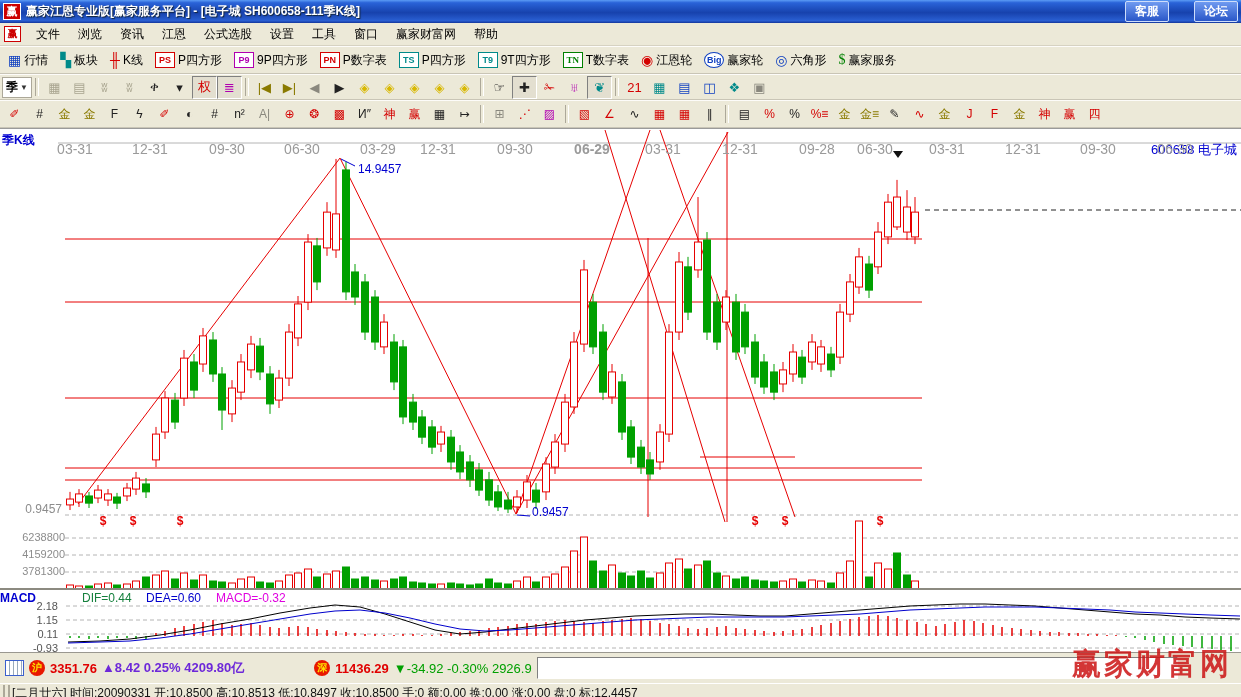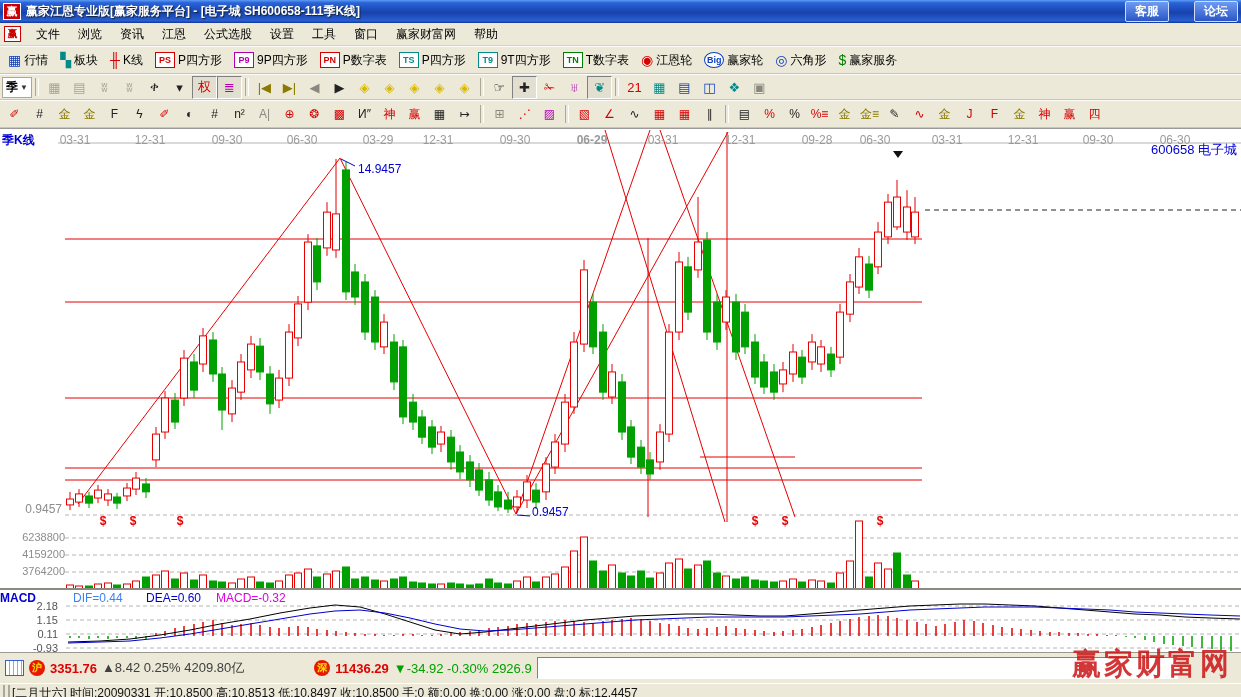--- a/index.html
+++ b/index.html
@@ -37,46 +37,46 @@
   .iglyph{font-size:14px;line-height:14px;}
   .tbtn{min-width:23px;height:21px;display:flex;align-items:center;justify-content:center;
     font-size:13px;border:1px solid transparent;cursor:default;}
   .tbtn.pressed{border-color:#808080 #fff #fff #808080;background:#e3dfd0;}
   .tbtn.dis{color:#a8a48f;}
   .tsep{width:2px;height:18px;margin:0 3px;border-left:1px solid #aca899;border-right:1px solid #fff;}
   .combo{display:flex;align-items:center;gap:2px;padding:1px 3px;border:1px solid #aca899;
     background:#fff;height:17px;font-weight:bold;}
   .combo .arr{font-size:8px;color:#333;}
   .c-r{color:#d40000;} .c-k{color:#222;} .c-o{color:#8a7a00;} .c-m{color:#b000b0;}
-  .c-t{color:#008a8a;} .c-g{color:#8a887e;} .c-b{color:#1040c0;} .c-gr{color:#008000;}
+  .c-t{color:#008a8a;} .c-g{color:#8a887e;} .c-b{color:#1040c0;} .c-gr{color:#008000;font-family:Liberation Serif, serif;}
   .c-y{color:#d8b800;}
 
   
   .chart{position:relative;width:1241px;height:523px;background:#fff;border-top:1px solid #9a9a9a;}
   .chart svg{position:absolute;left:0;top:0;}
   .abslab{position:absolute;white-space:nowrap;}
   .lab-blue{color:#0000d0;}
   .lab-gray{color:#8c8c8c;}
-  .date-label{position:absolute;top:4px;width:44px;margin-left:-22px;text-align:center;
-    color:#9a9a9a;font-size:12px;}
+  .date-label{position:absolute;top:12px;width:44px;margin-left:-22px;text-align:center;
+    color:#9a9a9a;font-size:14px;}
   .vol-label{position:absolute;left:7px;width:58px;text-align:right;color:#8c8c8c;font-size:11px;}
   .macd-scale{position:absolute;left:16px;width:42px;text-align:right;color:#555;font-size:11px;}
   .pane-divider{position:absolute;left:0;width:1241px;height:2px;background:#8c8a80;
     border-bottom:1px solid #fff;}
 
   
   .statusbar{height:30px;display:flex;align-items:center;gap:5px;padding:0 5px;
     background:#ece9d8;border-top:1px solid #9a9890;font-size:13px;}
   .grid-ico{width:17px;height:14px;border:1px solid #3a5fcd;background:
     repeating-linear-gradient(90deg,#fff 0 3px,#9ab 3px 4px),
     repeating-linear-gradient(0deg,#fff 0 3px,#9ab 3px 4px);}
   .idx-circle{width:16px;height:16px;border-radius:50%;background:#e81800;color:#ffe400;
     font-size:10px;font-weight:bold;display:flex;align-items:center;justify-content:center;}
   .val-red{color:#e00000;font-weight:bold;}
-  .chg-red{color:#404040;}
+  .chg-red{color:#6d28d9;font-weight:bold;}
   .chg-green{color:#00a000;}
   .status-input{flex:1;height:20px;background:#fff;border:1px solid;
     border-color:#808080 #fff #fff #808080;margin-right:58px;}
 
   
   .infobar{height:17px;background:#ece9d8;border-top:1px solid #fff;display:flex;
     align-items:flex-start;font-size:12px;overflow:hidden;}
   .split{width:3px;height:14px;margin:1px 2px 0 3px;border-left:2px solid #aca899;
     border-right:2px solid #aca899;}
   .info-text{white-space:nowrap;padding-top:1px;color:#111;}
@@ -686,42 +686,42 @@
 
     <div class="abslab lab-blue" style="left:2px;top:3px;font-weight:bold;">季K线</div>
     <div class="abslab lab-blue" style="right:4px;top:12px;font-size:13px;">600658 电子城</div>
     <div class="abslab lab-blue" style="left:358px;top:33px;">14.9457</div>
     <div class="abslab lab-blue" style="left:532px;top:376px;">0.9457</div>
     <div class="abslab lab-gray" style="left:6px;top:373px;width:56px;text-align:right;">0.9457</div>
 
     <div class="pane-divider" style="top:459px;"></div>
 
     <div class="abslab" style="left:0;top:462px;color:#0000d0;font-weight:bold;">MACD</div>
-    <div class="abslab" style="left:73px;top:462px;color:#3b82f6;">DIF=0.44</div>
+    <div class="abslab" style="left:82px;top:462px;color:#15803d;">DIF=0.44</div>
     <div class="abslab" style="left:146px;top:462px;color:#0000cc;">DEA=0.60</div>
     <div class="abslab" style="left:216px;top:462px;color:#e000e0;">MACD=-0.32</div>
   <div class="date-label" style="left: 75px;">03-31</div>
       <div class="date-label" style="left: 150px;">12-31</div>
       <div class="date-label" style="left: 227px;">09-30</div>
       <div class="date-label" style="left: 302px;">06-30</div>
       <div class="date-label" style="left: 378px;">03-29</div>
       <div class="date-label" style="left: 438px;">12-31</div>
       <div class="date-label" style="left: 515px;">09-30</div>
       <div class="date-label" style="left: 592px; font-weight: bold;">06-29</div>
       <div class="date-label" style="left: 663px;">03-31</div>
       <div class="date-label" style="left: 740px;">12-31</div>
       <div class="date-label" style="left: 817px;">09-28</div>
       <div class="date-label" style="left: 875px;">06-30</div>
       <div class="date-label" style="left: 947px;">03-31</div>
       <div class="date-label" style="left: 1023px;">12-31</div>
       <div class="date-label" style="left: 1098px;">09-30</div>
       <div class="date-label" style="left: 1175px;">06-30</div>
       <div class="vol-label" style="top: 402px;">6238800</div>
       <div class="vol-label" style="top: 419px;">4159200</div>
-      <div class="vol-label" style="top: 436px;">3764200</div>
+      <div class="vol-label" style="top: 436px;">3781300</div>
       <div class="macd-scale" style="top: 471px;">2.18</div>
       <div class="macd-scale" style="top: 485px;">1.15</div>
       <div class="macd-scale" style="top: 499px;">0.11</div>
       <div class="macd-scale" style="top: 513px;">-0.93</div>
     </div>
 
   <div class="statusbar">
     <div class="grid-ico"></div>
     <div class="idx-circle">沪</div>
     <span class="val-red">3351.76</span>

